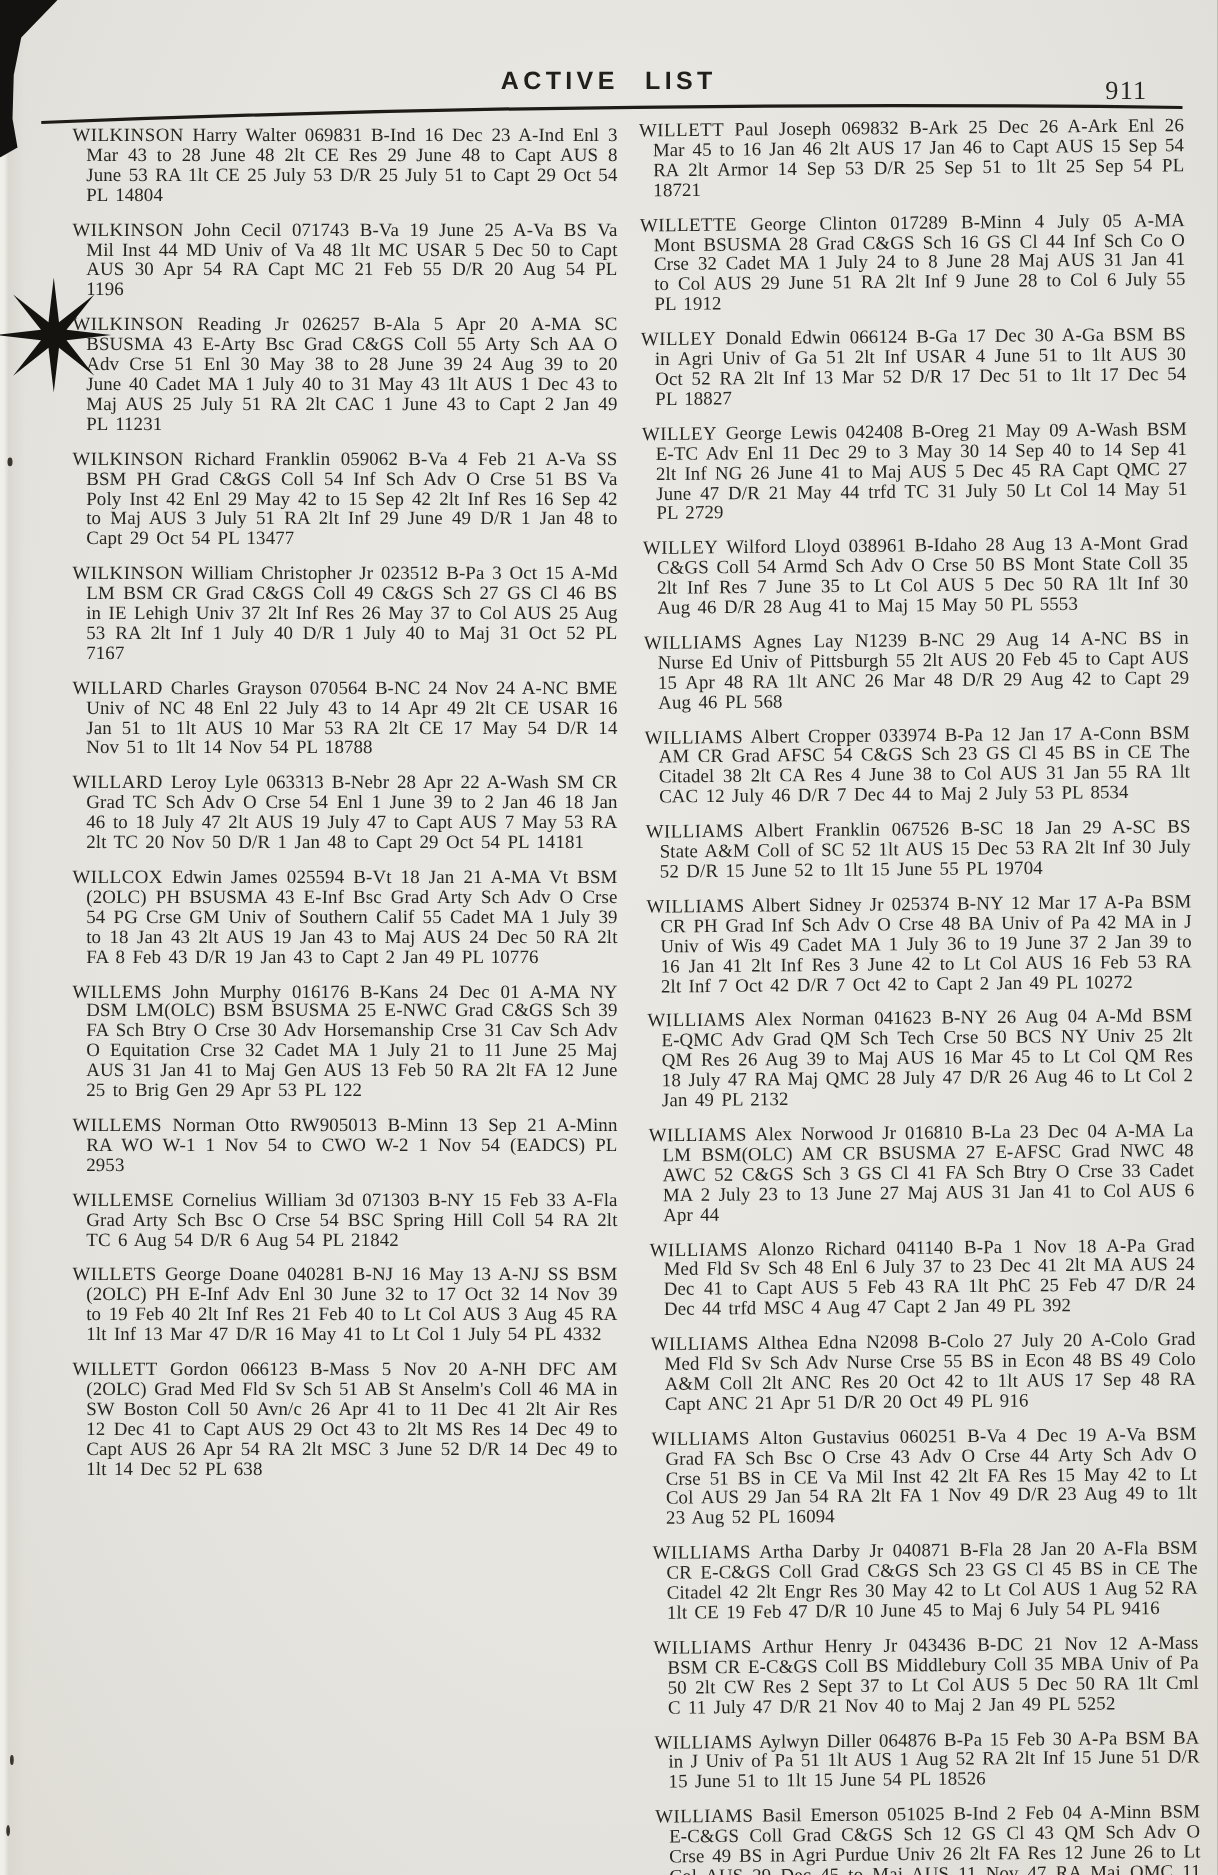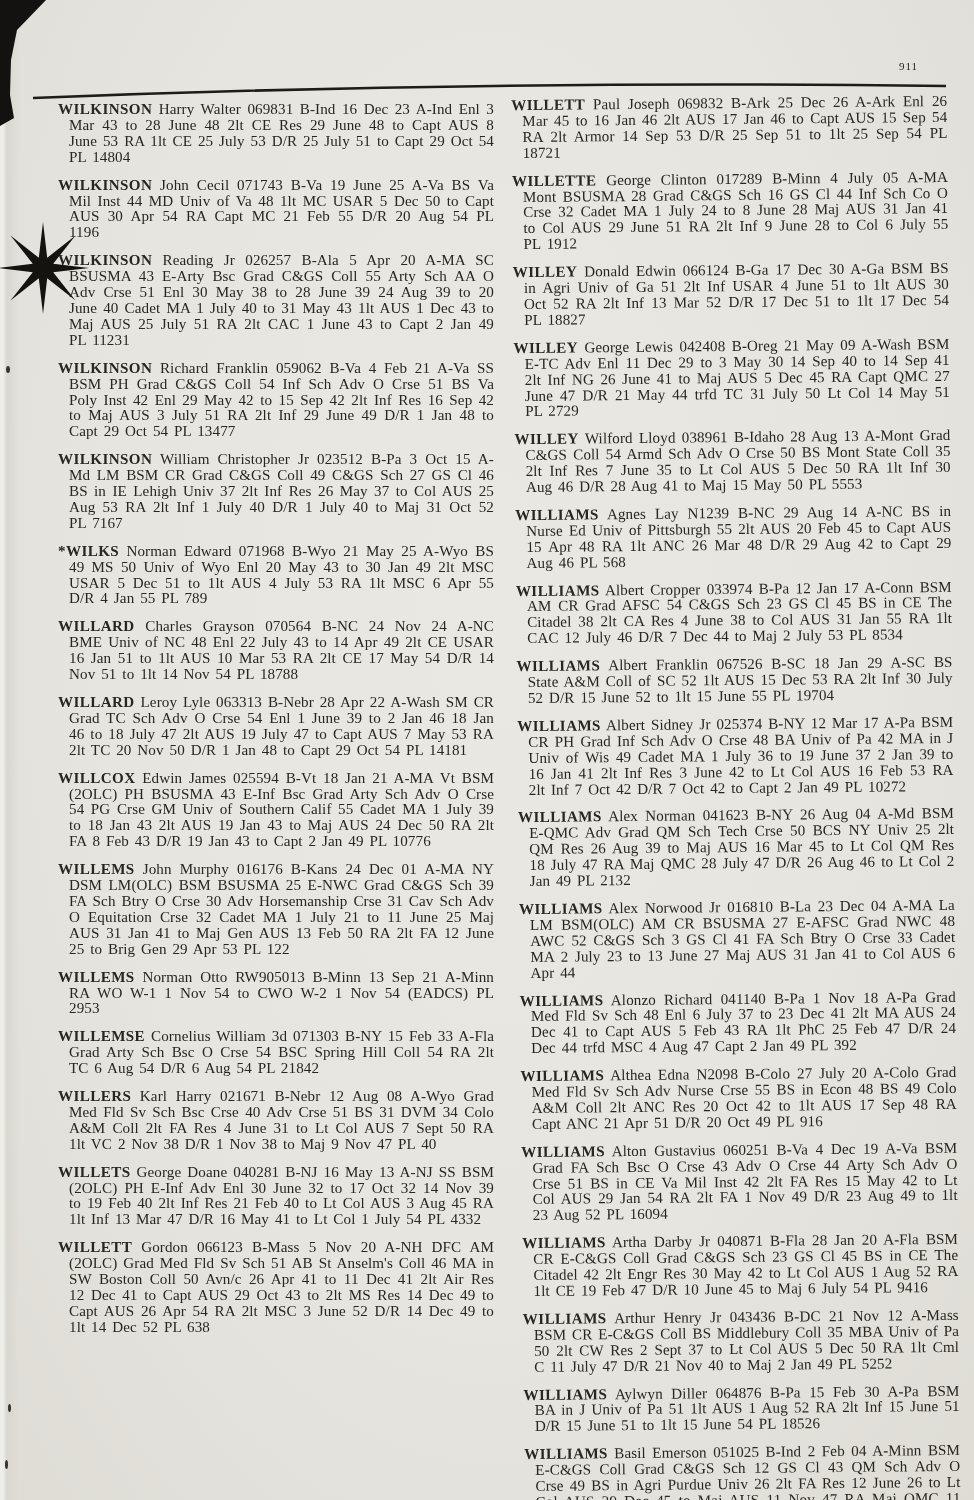--- a/index.html
+++ b/index.html
@@ -27,69 +27,68 @@
   
   .hdr-title{
     position:absolute;top:54px;left:0;width:100%;
     text-align:center;
     font-family:"Liberation Sans","DejaVu Sans",sans-serif;
     font-size:20px;font-weight:bold;color:#23201c;
     letter-spacing:3.5px;word-spacing:12px;
   }
   .hdr-pageno{
     position:absolute;top:60px;right:56px;
-    font-size:11px;color:#2a2722;letter-spacing:1px;
+    font-size:21px;color:#2a2722;letter-spacing:1px;
   }
   .hdr-rule{position:absolute;left:0;top:74px;}
   
   .columns{
     position:absolute;top:102px;left:58px;width:896px;
     display:flex;gap:24px;
   }
   .col{width:436px;color:#29261f;}
   .col-right{transform:rotate(-0.55deg);margin-top:-6px;}
   .entry{
     margin:0 0 12px 0;
     font-size:15.1px;line-height:15.9px;
     text-align:justify;
     letter-spacing:0.1px;word-spacing:2px;
     padding-left:11px;text-indent:-11px;
   }
-  .surname{font-weight:bold;letter-spacing:0.4px;}
+  .surname{font-weight:normal;letter-spacing:0.4px;}
 </style>
 </head>
 <body>
 
 <div class="page">
 
   <div class="corner-black"></div>
   <div class="speck" style="left:6px;top:366px;width:4px;height:7px;"></div>
   <div class="speck" style="left:8px;top:1404px;width:3px;height:8px;"></div>
   <div class="speck" style="left:5px;top:1460px;width:3px;height:9px;"></div>
 
+  <div class="hdr-title">ACTIVE LIST</div>
   <div class="hdr-pageno">911</div>
   <svg class="hdr-rule" width="974" height="30" viewBox="0 0 974 30">
     <path d="M 33 24 Q 480 6 946 12" fill="none" stroke="#1f1c18" stroke-width="2.6"></path>
   </svg>
 
   <div class="columns">
     <div class="col col-left">
         <p class="entry"><span class="surname">WILKINSON</span> Harry Walter 069831 B-Ind 16 Dec 23 A-Ind Enl 3 Mar 43 to 28 June 48 2lt CE Res 29 June 48 to Capt AUS 8 June 53 RA 1lt CE 25 July 53 D/R 25 July 51 to Capt 29 Oct 54 PL 14804</p>
         <p class="entry"><span class="surname">WILKINSON</span> John Cecil 071743 B-Va 19 June 25 A-Va BS Va Mil Inst 44 MD Univ of Va 48 1lt MC USAR 5 Dec 50 to Capt AUS 30 Apr 54 RA Capt MC 21 Feb 55 D/R 20 Aug 54 PL 1196</p>
         <p class="entry"><span class="surname">WILKINSON</span> Reading Jr 026257 B-Ala 5 Apr 20 A-MA SC BSUSMA 43 E-Arty Bsc Grad C&amp;GS Coll 55 Arty Sch AA O Adv Crse 51 Enl 30 May 38 to 28 June 39 24 Aug 39 to 20 June 40 Cadet MA 1 July 40 to 31 May 43 1lt AUS 1 Dec 43 to Maj AUS 25 July 51 RA 2lt CAC 1 June 43 to Capt 2 Jan 49 PL 11231</p>
         <p class="entry"><span class="surname">WILKINSON</span> Richard Franklin 059062 B-Va 4 Feb 21 A-Va SS BSM PH Grad C&amp;GS Coll 54 Inf Sch Adv O Crse 51 BS Va Poly Inst 42 Enl 29 May 42 to 15 Sep 42 2lt Inf Res 16 Sep 42 to Maj AUS 3 July 51 RA 2lt Inf 29 June 49 D/R 1 Jan 48 to Capt 29 Oct 54 PL 13477</p>
         <p class="entry"><span class="surname">WILKINSON</span> William Christopher Jr 023512 B-Pa 3 Oct 15 A-Md LM BSM CR Grad C&amp;GS Coll 49 C&amp;GS Sch 27 GS Cl 46 BS in IE Lehigh Univ 37 2lt Inf Res 26 May 37 to Col AUS 25 Aug 53 RA 2lt Inf 1 July 40 D/R 1 July 40 to Maj 31 Oct 52 PL 7167</p>
-        <p class="entry"><span class="surname">*WILKS</span> Norman Edward 071968 B-Wyo 21 May 25 A-Wyo BS 49 MS 50 Univ of Wyo Enl 20 May 43 to 30 Jan 49 2lt MSC USAR 5 Dec 51 to 1lt AUS 4 July 53 RA 1lt MSC 6 Apr 55 D/R 4 Jan 55 PL 789</p>
         <p class="entry"><span class="surname">WILLARD</span> Charles Grayson 070564 B-NC 24 Nov 24 A-NC BME Univ of NC 48 Enl 22 July 43 to 14 Apr 49 2lt CE USAR 16 Jan 51 to 1lt AUS 10 Mar 53 RA 2lt CE 17 May 54 D/R 14 Nov 51 to 1lt 14 Nov 54 PL 18788</p>
         <p class="entry"><span class="surname">WILLARD</span> Leroy Lyle 063313 B-Nebr 28 Apr 22 A-Wash SM CR Grad TC Sch Adv O Crse 54 Enl 1 June 39 to 2 Jan 46 18 Jan 46 to 18 July 47 2lt AUS 19 July 47 to Capt AUS 7 May 53 RA 2lt TC 20 Nov 50 D/R 1 Jan 48 to Capt 29 Oct 54 PL 14181</p>
         <p class="entry"><span class="surname">WILLCOX</span> Edwin James 025594 B-Vt 18 Jan 21 A-MA Vt BSM (2OLC) PH BSUSMA 43 E-Inf Bsc Grad Arty Sch Adv O Crse 54 PG Crse GM Univ of Southern Calif 55 Cadet MA 1 July 39 to 18 Jan 43 2lt AUS 19 Jan 43 to Maj AUS 24 Dec 50 RA 2lt FA 8 Feb 43 D/R 19 Jan 43 to Capt 2 Jan 49 PL 10776</p>
         <p class="entry"><span class="surname">WILLEMS</span> John Murphy 016176 B-Kans 24 Dec 01 A-MA NY DSM LM(OLC) BSM BSUSMA 25 E-NWC Grad C&amp;GS Sch 39 FA Sch Btry O Crse 30 Adv Horsemanship Crse 31 Cav Sch Adv O Equitation Crse 32 Cadet MA 1 July 21 to 11 June 25 Maj AUS 31 Jan 41 to Maj Gen AUS 13 Feb 50 RA 2lt FA 12 June 25 to Brig Gen 29 Apr 53 PL 122</p>
         <p class="entry"><span class="surname">WILLEMS</span> Norman Otto RW905013 B-Minn 13 Sep 21 A-Minn RA WO W-1 1 Nov 54 to CWO W-2 1 Nov 54 (EADCS) PL 2953</p>
         <p class="entry"><span class="surname">WILLEMSE</span> Cornelius William 3d 071303 B-NY 15 Feb 33 A-Fla Grad Arty Sch Bsc O Crse 54 BSC Spring Hill Coll 54 RA 2lt TC 6 Aug 54 D/R 6 Aug 54 PL 21842</p>
-        <p class="entry"><span class="surname">WILLERS</span> Karl Harry 021671 B-Nebr 12 Aug 08 A-Wyo Grad Med Fld Sv Sch Bsc Crse 40 Adv Crse 51 BS 31 DVM 34 Colo A&amp;M Coll 2lt FA Res 4 June 31 to Lt Col AUS 7 Sept 50 RA 1lt VC 2 Nov 38 D/R 1 Nov 38 to Maj 9 Nov 47 PL 40</p>
         <p class="entry"><span class="surname">WILLETS</span> George Doane 040281 B-NJ 16 May 13 A-NJ SS BSM (2OLC) PH E-Inf Adv Enl 30 June 32 to 17 Oct 32 14 Nov 39 to 19 Feb 40 2lt Inf Res 21 Feb 40 to Lt Col AUS 3 Aug 45 RA 1lt Inf 13 Mar 47 D/R 16 May 41 to Lt Col 1 July 54 PL 4332</p>
         <p class="entry"><span class="surname">WILLETT</span> Gordon 066123 B-Mass 5 Nov 20 A-NH DFC AM (2OLC) Grad Med Fld Sv Sch 51 AB St Anselm's Coll 46 MA in SW Boston Coll 50 Avn/c 26 Apr 41 to 11 Dec 41 2lt Air Res 12 Dec 41 to Capt AUS 29 Oct 43 to 2lt MS Res 14 Dec 49 to Capt AUS 26 Apr 54 RA 2lt MSC 3 June 52 D/R 14 Dec 49 to 1lt 14 Dec 52 PL 638</p>
       </div>
     <div class="col col-right">
         <p class="entry"><span class="surname">WILLETT</span> Paul Joseph 069832 B-Ark 25 Dec 26 A-Ark Enl 26 Mar 45 to 16 Jan 46 2lt AUS 17 Jan 46 to Capt AUS 15 Sep 54 RA 2lt Armor 14 Sep 53 D/R 25 Sep 51 to 1lt 25 Sep 54 PL 18721</p>
         <p class="entry"><span class="surname">WILLETTE</span> George Clinton 017289 B-Minn 4 July 05 A-MA Mont BSUSMA 28 Grad C&amp;GS Sch 16 GS Cl 44 Inf Sch Co O Crse 32 Cadet MA 1 July 24 to 8 June 28 Maj AUS 31 Jan 41 to Col AUS 29 June 51 RA 2lt Inf 9 June 28 to Col 6 July 55 PL 1912</p>
         <p class="entry"><span class="surname">WILLEY</span> Donald Edwin 066124 B-Ga 17 Dec 30 A-Ga BSM BS in Agri Univ of Ga 51 2lt Inf USAR 4 June 51 to 1lt AUS 30 Oct 52 RA 2lt Inf 13 Mar 52 D/R 17 Dec 51 to 1lt 17 Dec 54 PL 18827</p>
         <p class="entry"><span class="surname">WILLEY</span> George Lewis 042408 B-Oreg 21 May 09 A-Wash BSM E-TC Adv Enl 11 Dec 29 to 3 May 30 14 Sep 40 to 14 Sep 41 2lt Inf NG 26 June 41 to Maj AUS 5 Dec 45 RA Capt QMC 27 June 47 D/R 21 May 44 trfd TC 31 July 50 Lt Col 14 May 51 PL 2729</p>
         <p class="entry"><span class="surname">WILLEY</span> Wilford Lloyd 038961 B-Idaho 28 Aug 13 A-Mont Grad C&amp;GS Coll 54 Armd Sch Adv O Crse 50 BS Mont State Coll 35 2lt Inf Res 7 June 35 to Lt Col AUS 5 Dec 50 RA 1lt Inf 30 Aug 46 D/R 28 Aug 41 to Maj 15 May 50 PL 5553</p>
         <p class="entry"><span class="surname">WILLIAMS</span> Agnes Lay N1239 B-NC 29 Aug 14 A-NC BS in Nurse Ed Univ of Pittsburgh 55 2lt AUS 20 Feb 45 to Capt AUS 15 Apr 48 RA 1lt ANC 26 Mar 48 D/R 29 Aug 42 to Capt 29 Aug 46 PL 568</p>

